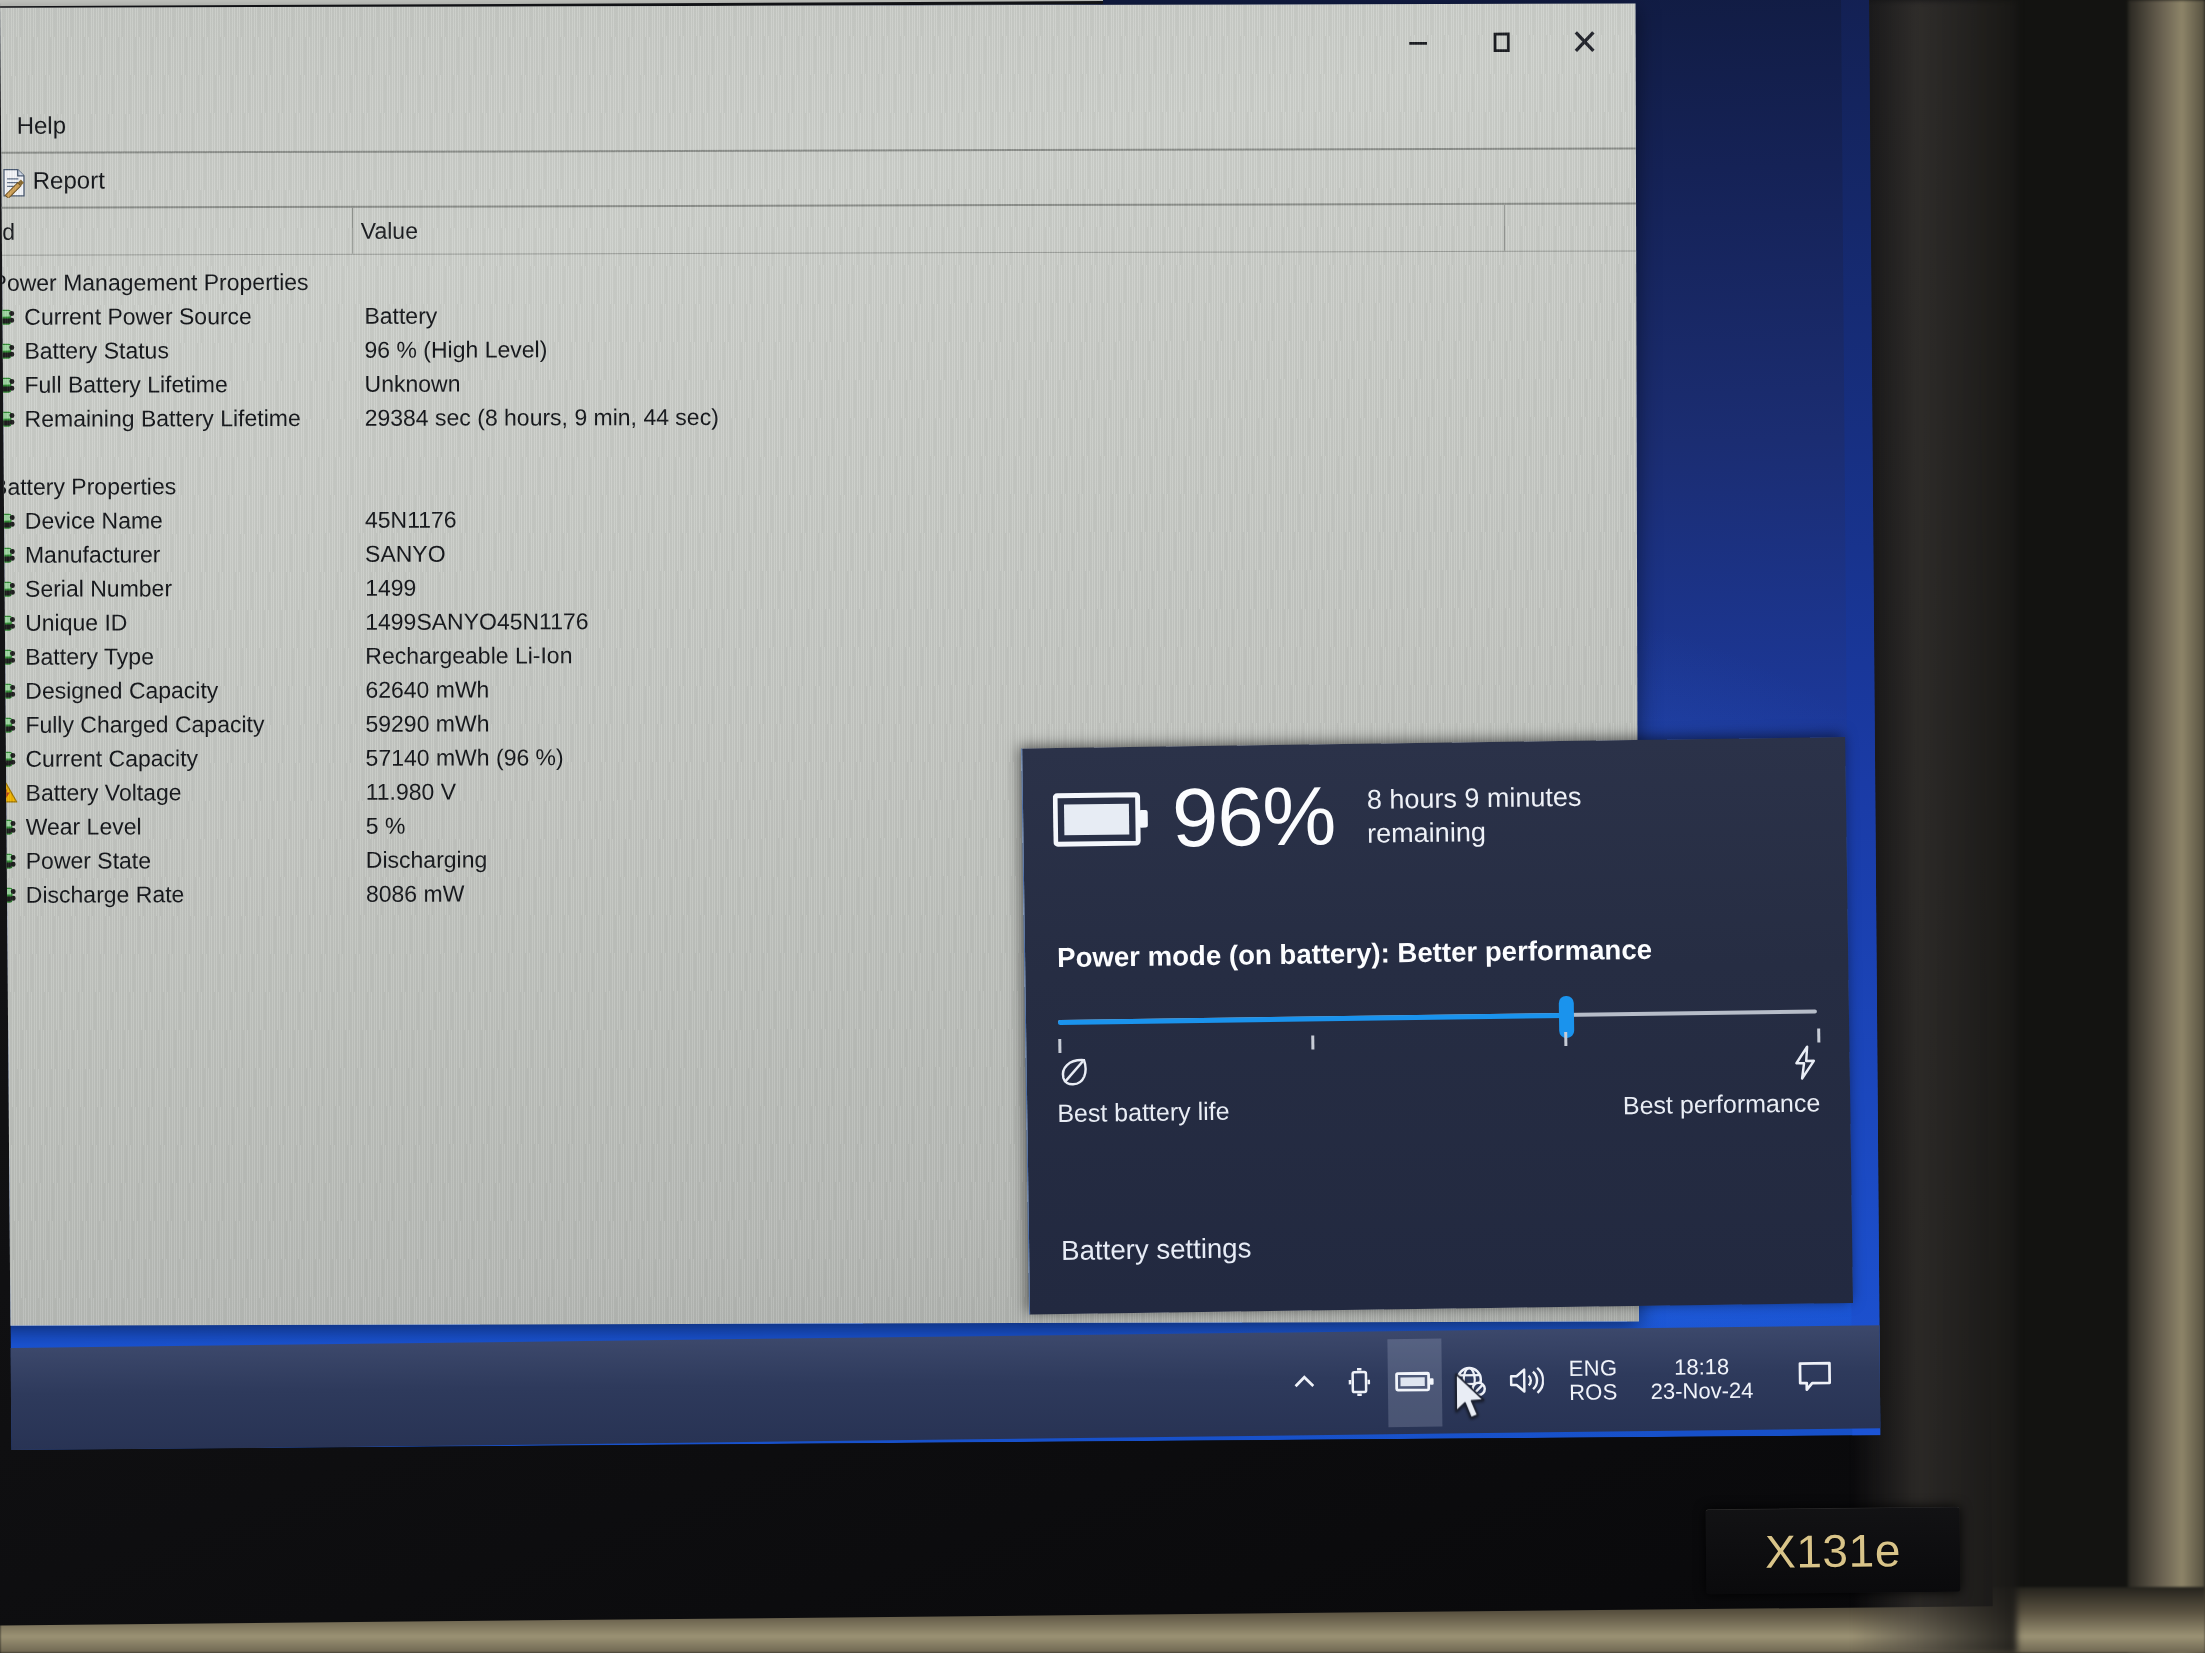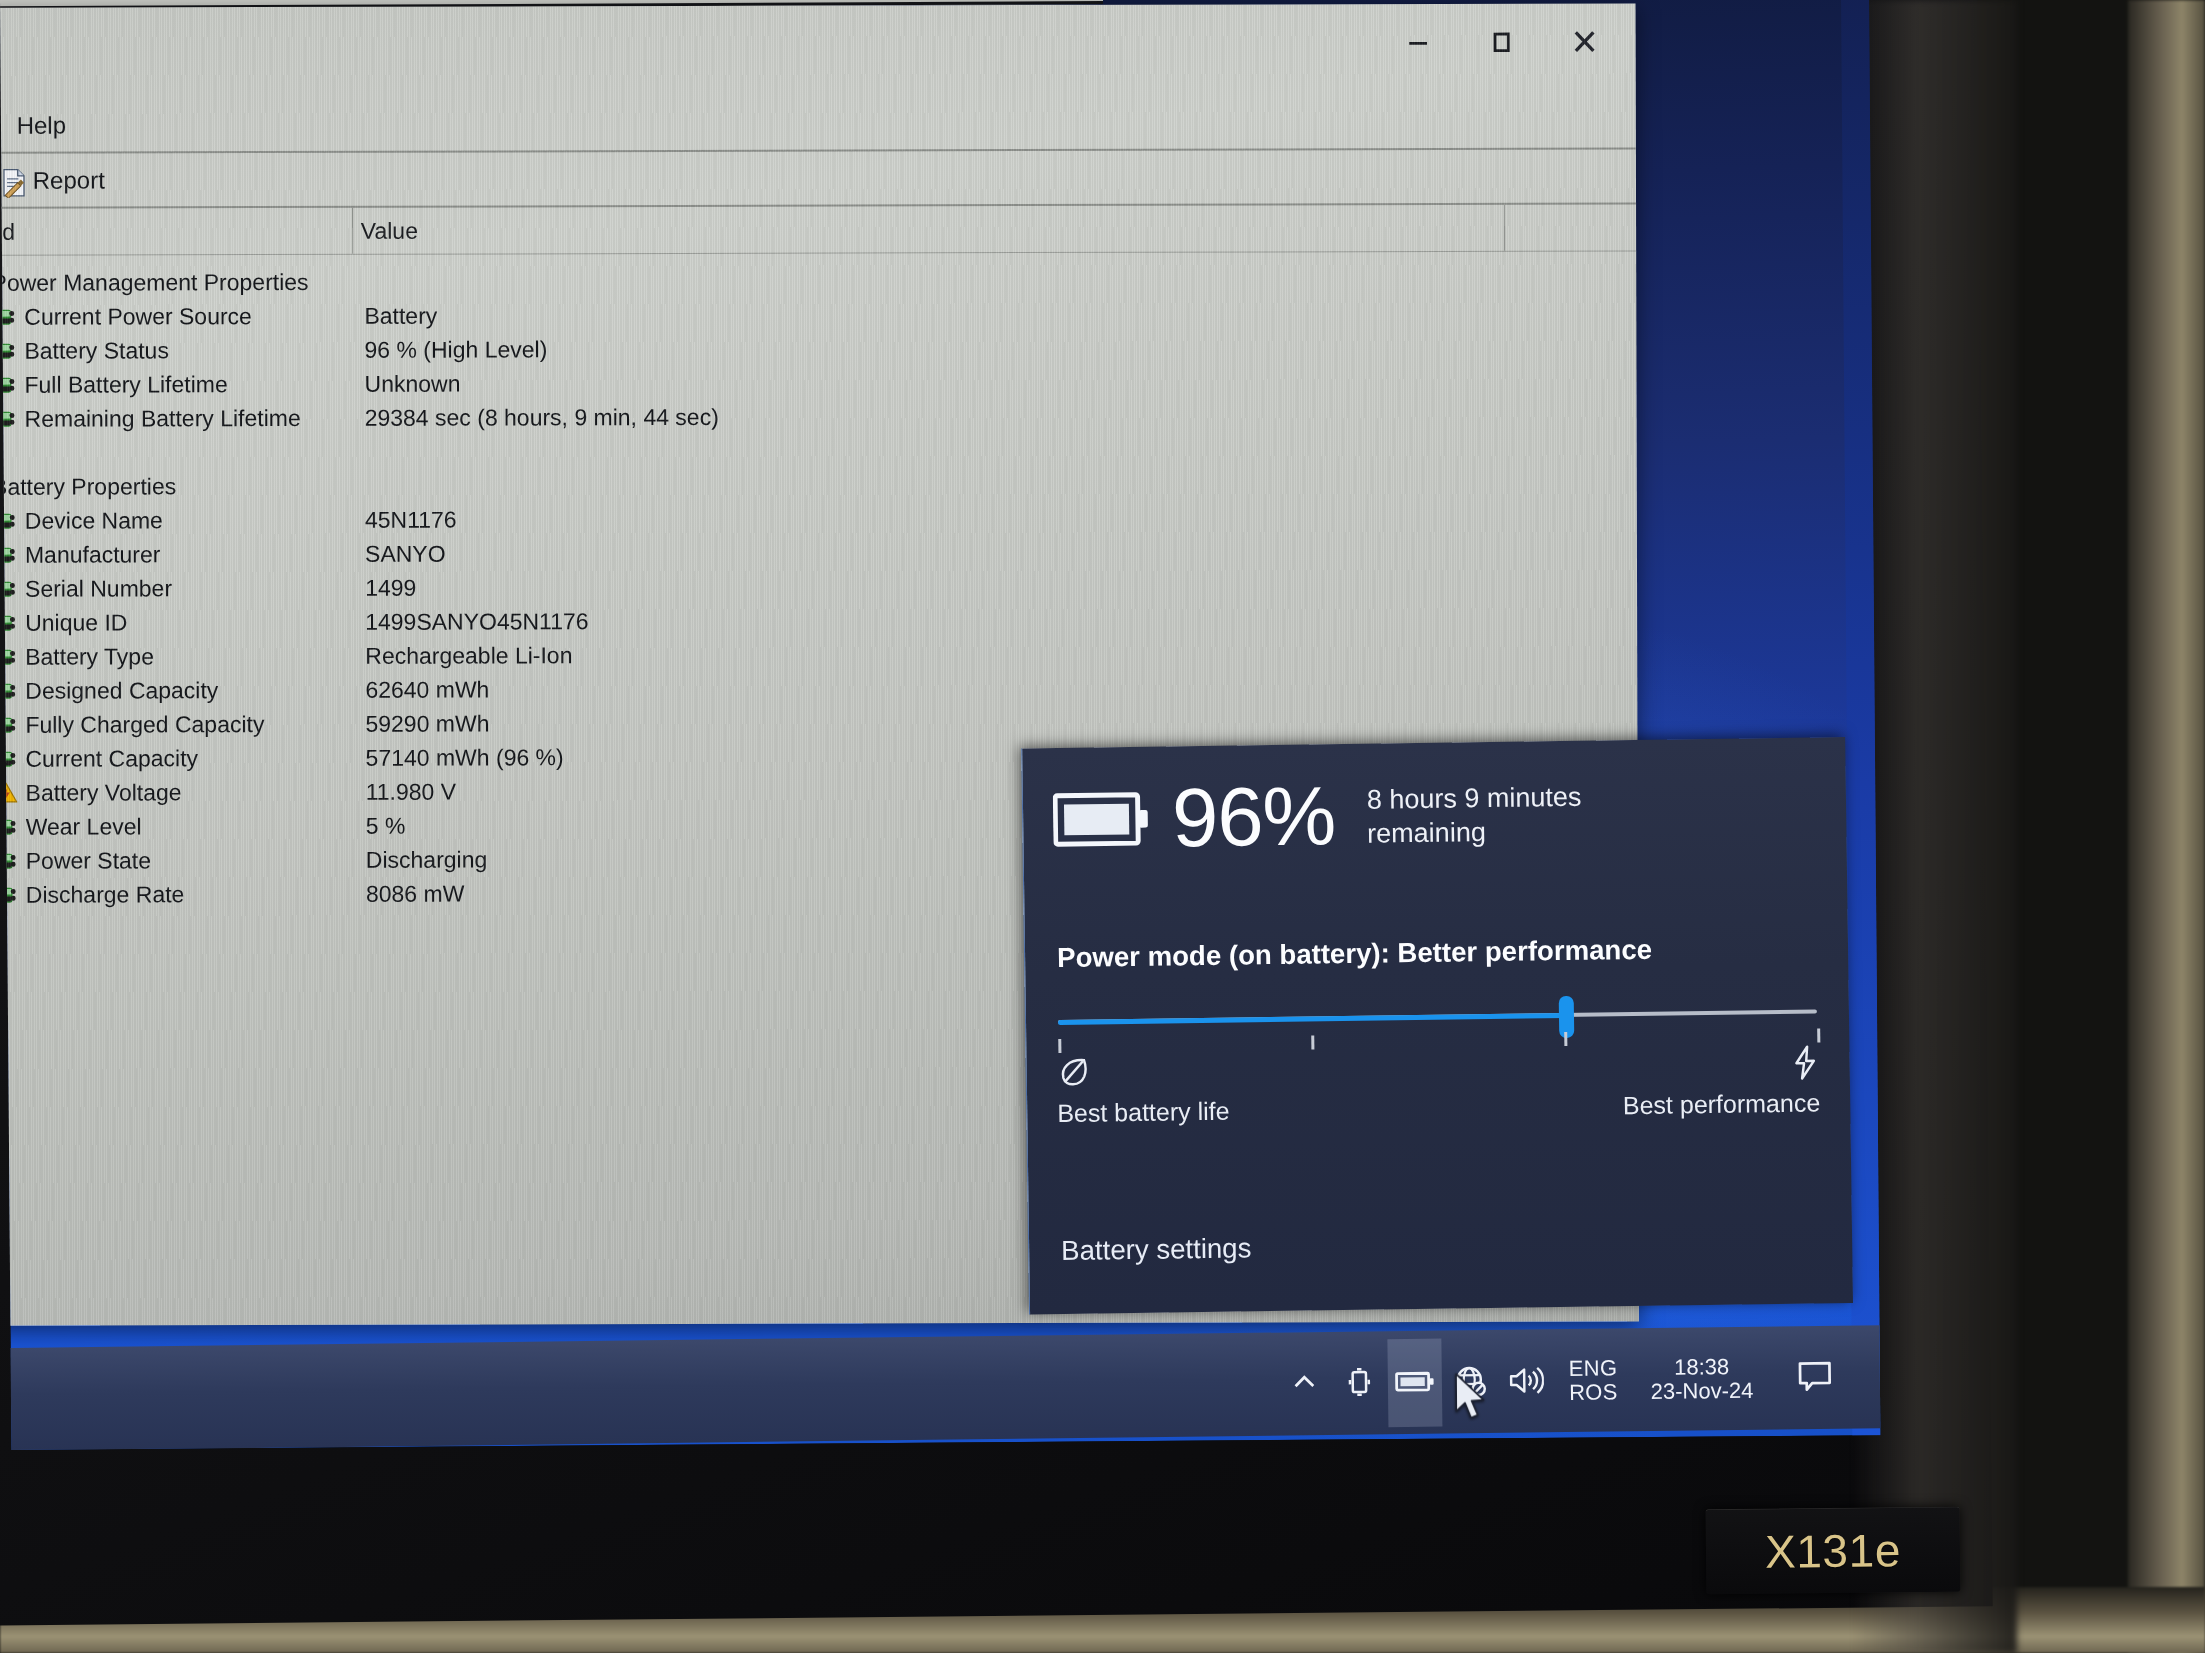--- a/index.html
+++ b/index.html
@@ -786,21 +786,21 @@
             </svg>
           </span>
         </div>
 
         <div class="tray-lang">
           <span>ENG</span>
           <span>ROS</span>
         </div>
 
         <div class="tray-clock">
-          <span>18:38</span>
+          <span>18:18</span>
           <span>23-Nov-24</span>
         </div>
 
         <div class="tray-item tray-action">
           <span>
             <svg width="36" height="34" viewBox="0 0 66 62" aria-hidden="true">
               <path d="M6 6 h54 v36 H28 L18 54 V42 H6 z" fill="none" stroke="#eef1f8" stroke-width="5" stroke-linejoin="round"></path>
             </svg>
           </span>
         </div>

